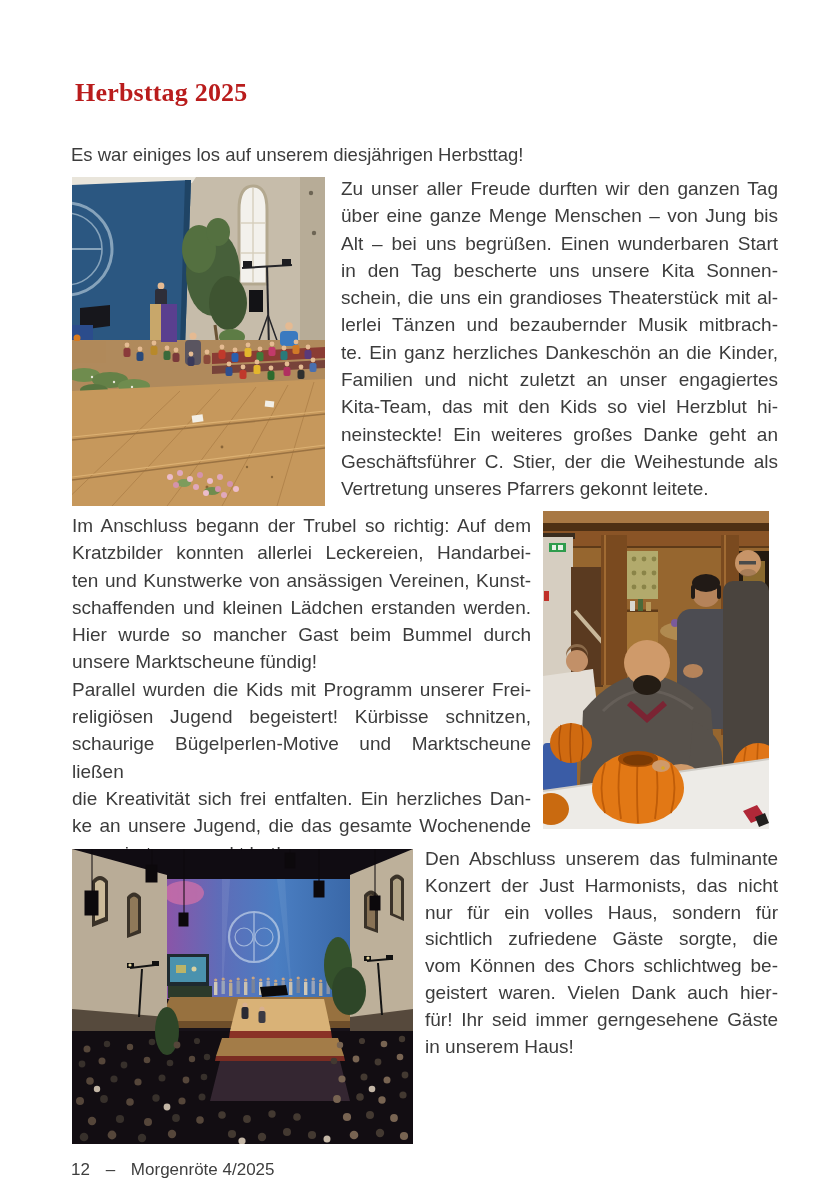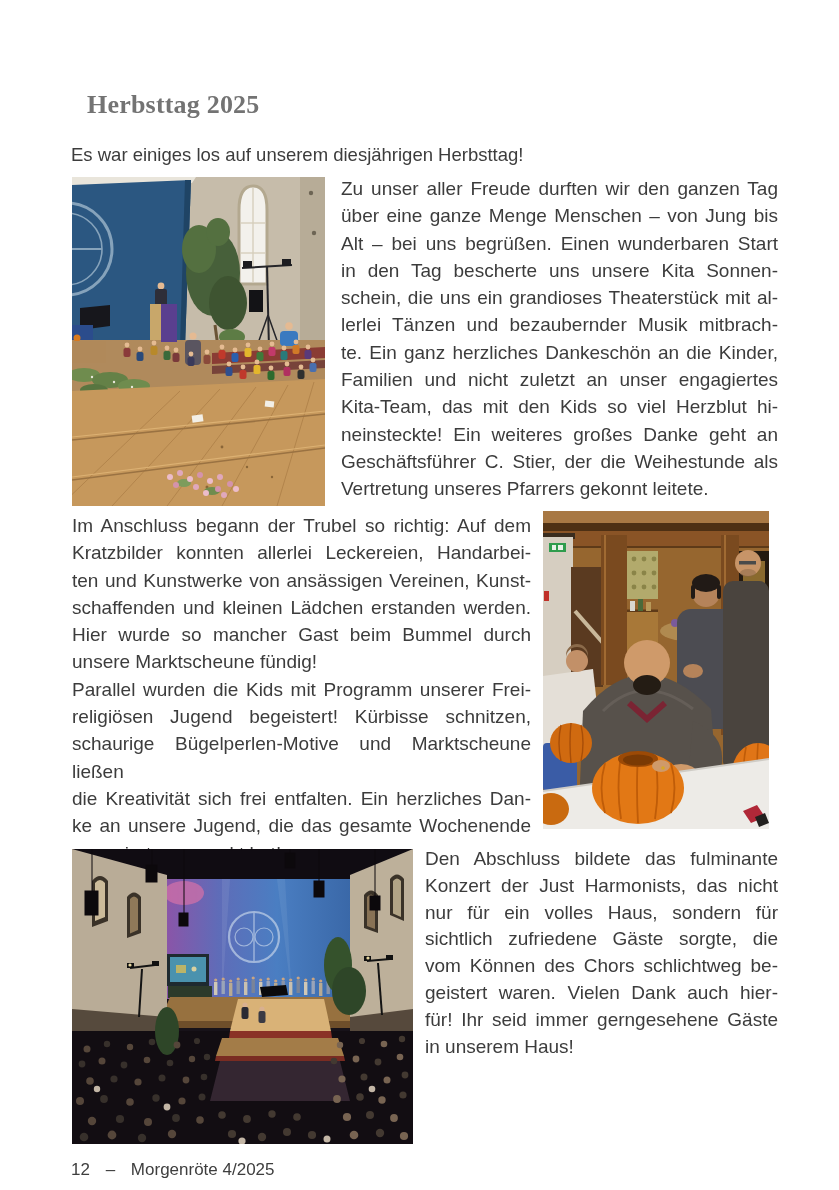--- a/index.html
+++ b/index.html
@@ -3,21 +3,21 @@
 <meta charset="utf-8">
 <style>
   html,body{margin:0;padding:0;background:#ffffff;}
   .page{
     position:relative;width:839px;height:1190px;background:#ffffff;
     font-family:"Liberation Sans", sans-serif;color:#3d3d3d;overflow:hidden;
   }
   .abs{position:absolute;margin-top:34px;}
   .page-title{
     left:71px;top:74px;font-family:"Liberation Serif", serif;
-    font-weight:700;font-size:26px;color:#737373;letter-spacing:.2px;margin:16px;
+    font-weight:700;font-size:26px;color:#b91c1c;letter-spacing:.2px;margin:4px;
   }
   .intro{left:71px;top:110px;font-size:18.5px;color:#3c3c3c;}
   .photo{overflow:hidden;background:#ddd;}
   .photo svg{display:block;width:100%;height:100%;}
   .photo-1{left:72px;top:143px;width:253px;height:329px;}
   .photo-2{left:543px;top:477px;width:226px;height:318px;}
   .photo-3{left:72px;top:815px;width:341px;height:295px;}
   .col{font-size:19px;color:#3c3c3c;}
   .col-1{left:341px;top:141px;width:437px;line-height:27.3px;}
   .col-mid{left:72px;top:478px;width:459px;line-height:27.3px;}
@@ -487,21 +487,21 @@
           <circle cx="95" cy="258" r="3.4"></circle>
           <circle cx="300" cy="240" r="3.3"></circle>
         <circle cx="170" cy="292" r="3.6"></circle>
           <circle cx="255" cy="290" r="3.5"></circle>
       </g>
     </svg>
   </div>
 
   <div class="abs col col-2">
     <div>
-        <div class="line">Den Abschluss bildete das fulminante</div>
+        <div class="line">Den Abschluss unserem das fulminante</div>
         <div class="line">Konzert der Just Harmonists, das nicht</div>
         <div class="line">nur für ein volles Haus, sondern für</div>
         <div class="line">sichtlich zufriedene Gäste sorgte, die</div>
         <div class="line">vom Können des Chors schlichtweg be-</div>
         <div class="line">geistert waren. Vielen Dank auch hier-</div>
         <div class="line">für! Ihr seid immer gerngesehene Gäste</div>
         <div class="line line-last">in unserem Haus!</div>
       </div>
   </div>
 

